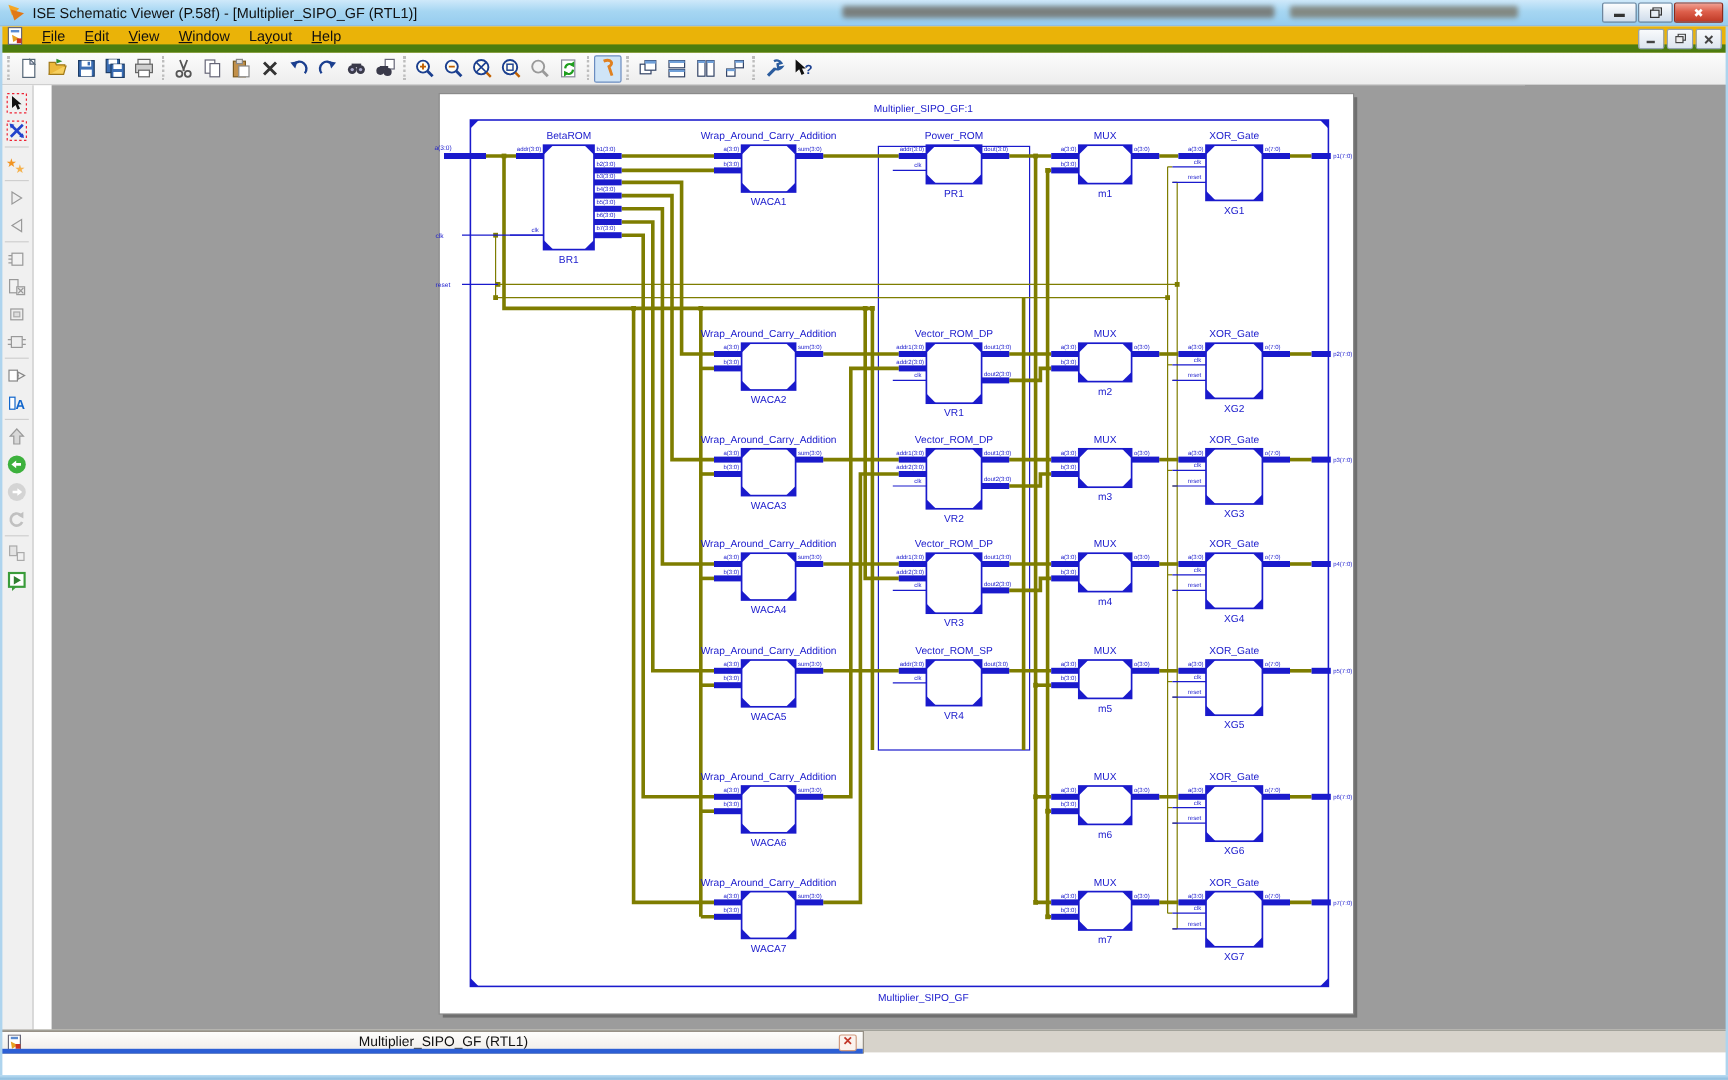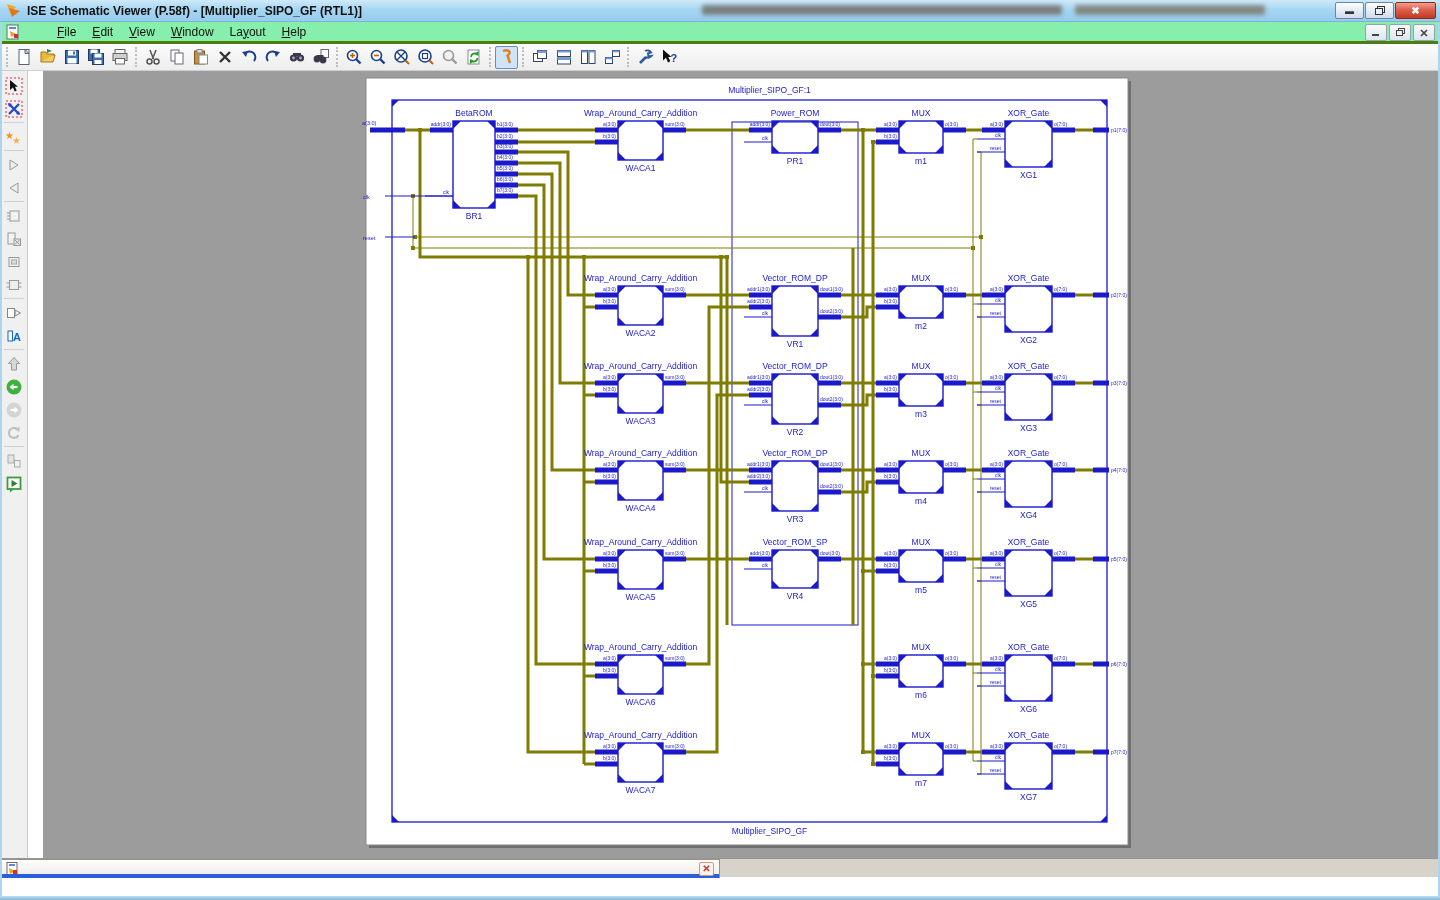--- a/index.html
+++ b/index.html
@@ -1,32 +1,32 @@
 <!DOCTYPE html>
 <html><head>
 <meta charset="utf-8">
 <style>
   * { margin:0; padding:0; box-sizing:border-box; }
   html,body { width:1440px; height:900px; overflow:hidden; font-family:"Liberation Sans",sans-serif; background:#fff; }
 
   
   #titlebar { position:fixed; left:0; top:0; width:1440px; height:22px;
     background:linear-gradient(#cfe9fa,#a6d6f2 45%,#96ccee); border-bottom:1px solid #7fb0d6;
-    display:flex; align-items:center;font-weight:bold; }
+    display:flex; align-items:center; }
   #title-icon { width:16px; height:15px; margin:0 5px 0 6px; }
   #title-text { font-size:12px; color:#111; white-space:nowrap; }
   .blur-seg { position:absolute; top:5px; height:10px; filter:blur(2px); opacity:.75; border-radius:2px; }
   #winbtns { position:absolute; right:4px; top:2px; display:flex; gap:1px; }
   .wbtn { width:29px; height:17px; border:1px solid #6d869e; border-radius:2px;
     background:linear-gradient(#fdfdfd,#e7eef5 45%,#cfdceb); font-size:9px; color:#333;
     display:flex; align-items:center; justify-content:center; }
   .wbtn.close { width:41px; background:linear-gradient(#f0a092,#dd5f4b 45%,#c03a26); border-color:#8e2a1a; color:#fff; font-size:10px; }
 
-  #menubar { position:fixed; left:0; top:22px; width:1440px; height:22px; background:#86efac;
-    border-bottom:3px solid #4d7c0f; display:flex; align-items:center;gap:22px; }
+  #menubar { position:fixed; left:0; top:22px; width:1440px; height:22px; background:#eab308;
+    border-bottom:7px solid #4d7c0f; display:flex; align-items:center; }
   #menu-doc-icon { margin:0 6px 0 5px; }
   .menu-item { font-size:12px; color:#111; padding:2px 8px; }
   .menu-item u { text-decoration:underline; }
   #childbtns { position:absolute; right:5px; top:2px; display:flex; gap:2px; }
   .cbtn { width:22px; height:17px; border:1px solid #94a3b4; border-radius:2px;
     background:linear-gradient(#f8fafc,#dde5ee); display:flex; align-items:center; justify-content:center; }
 
   #toolbar { position:fixed; left:0; top:44px; width:1440px; height:27px;
     background:linear-gradient(#fcfcfc,#ededed); border-bottom:1px solid #cfcfcf;
     display:flex; align-items:center; padding-left:2px; }
@@ -1005,20 +1005,21 @@
 </div>
 
 <div id="tabbar">
   <div id="tab">
     <svg id="tab-icon" width="14" height="14" viewBox="0 0 14 14">
       <rect x="1" y="0.5" width="10" height="13" fill="#fff" stroke="#667"></rect>
       <rect x="3" y="2" width="6" height="2" fill="#5b8bd0"></rect>
       <polygon points="3,6 9,9 4,12" fill="#e8a020"></polygon>
       <rect x="7" y="8" width="4" height="4" fill="#cc3322"></rect>
     </svg>
+    <span id="tab-label">Multiplier_SIPO_GF (RTL1)</span>
     <div id="tab-active-line"></div>
     <div id="tab-close">✕</div>
   </div>
 </div>
 
 <div id="statusbar">
   <span id="status-coords">[-1184,1936]</span>
 </div>
 <div class="frame-l"></div>
 <div class="frame-r"></div>

